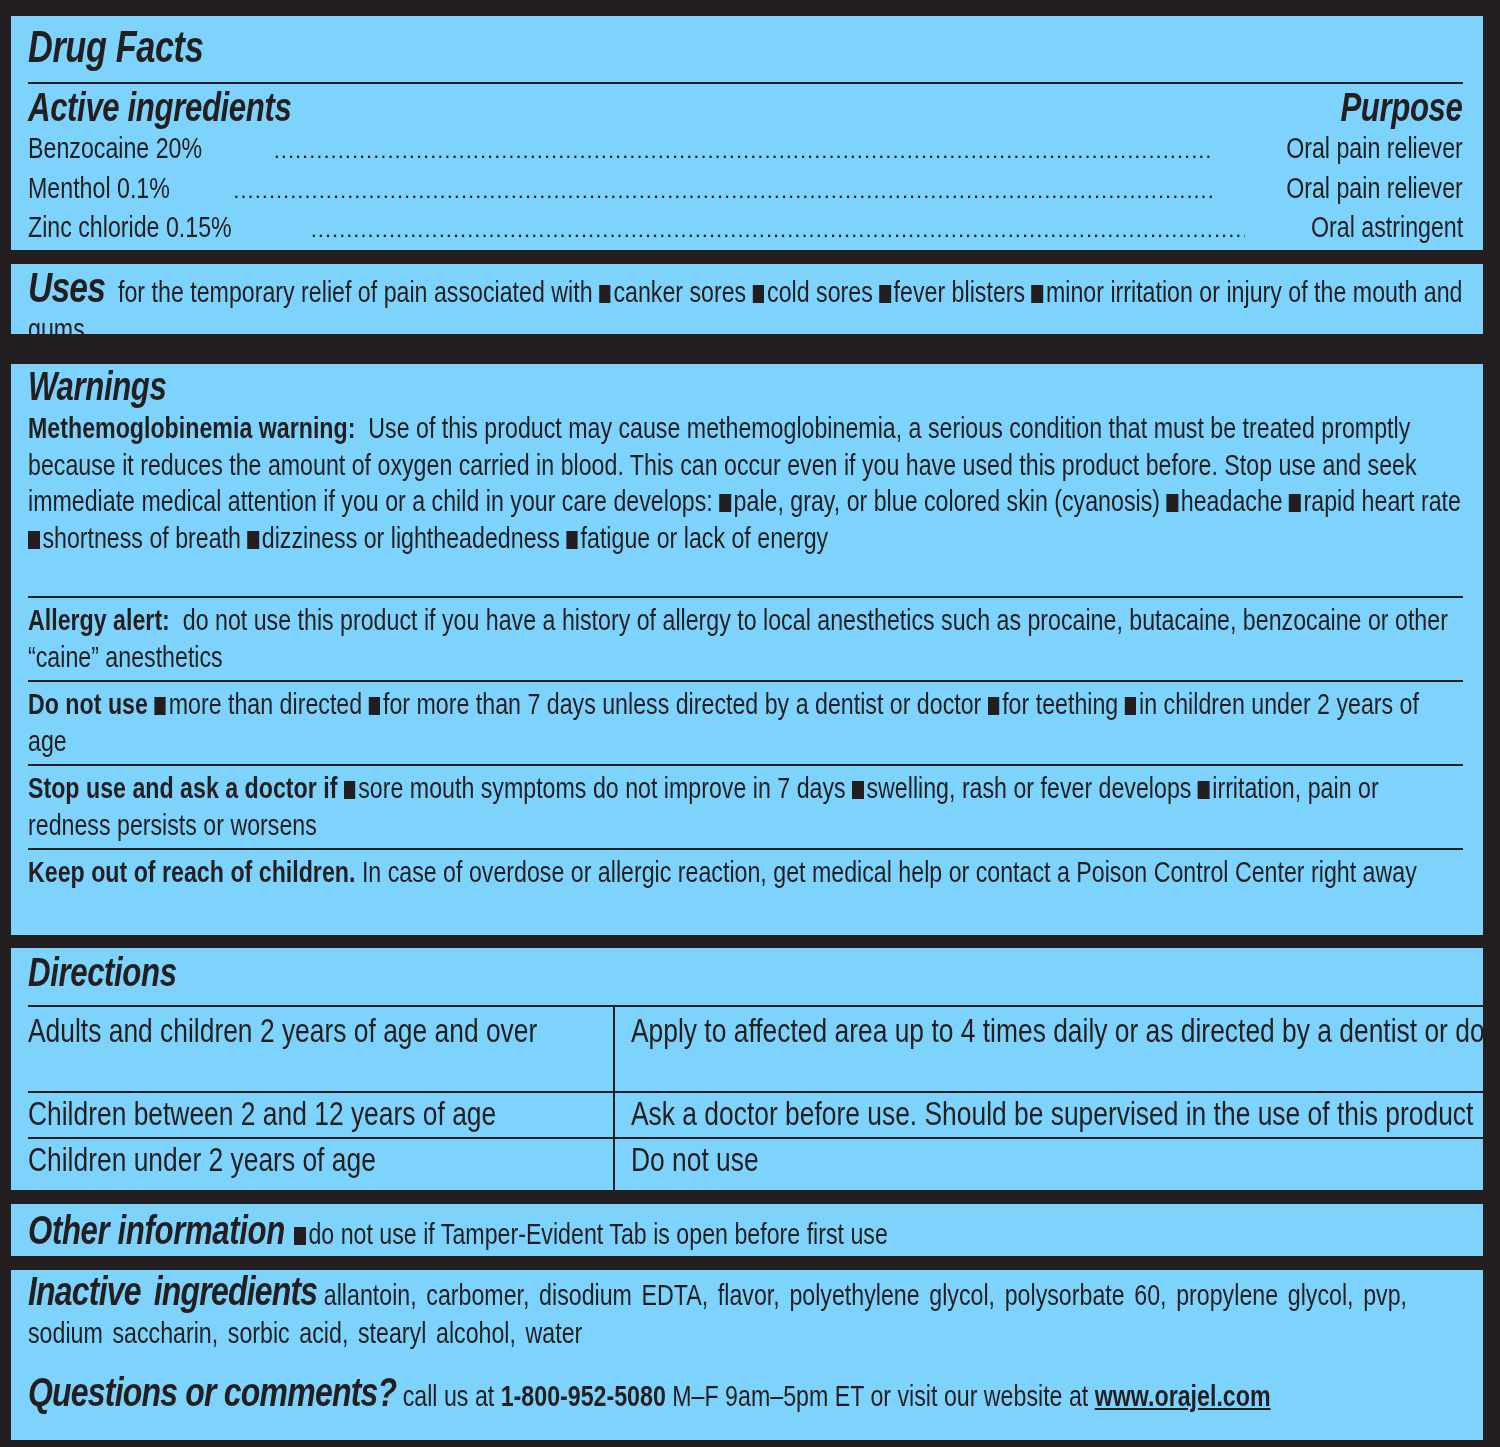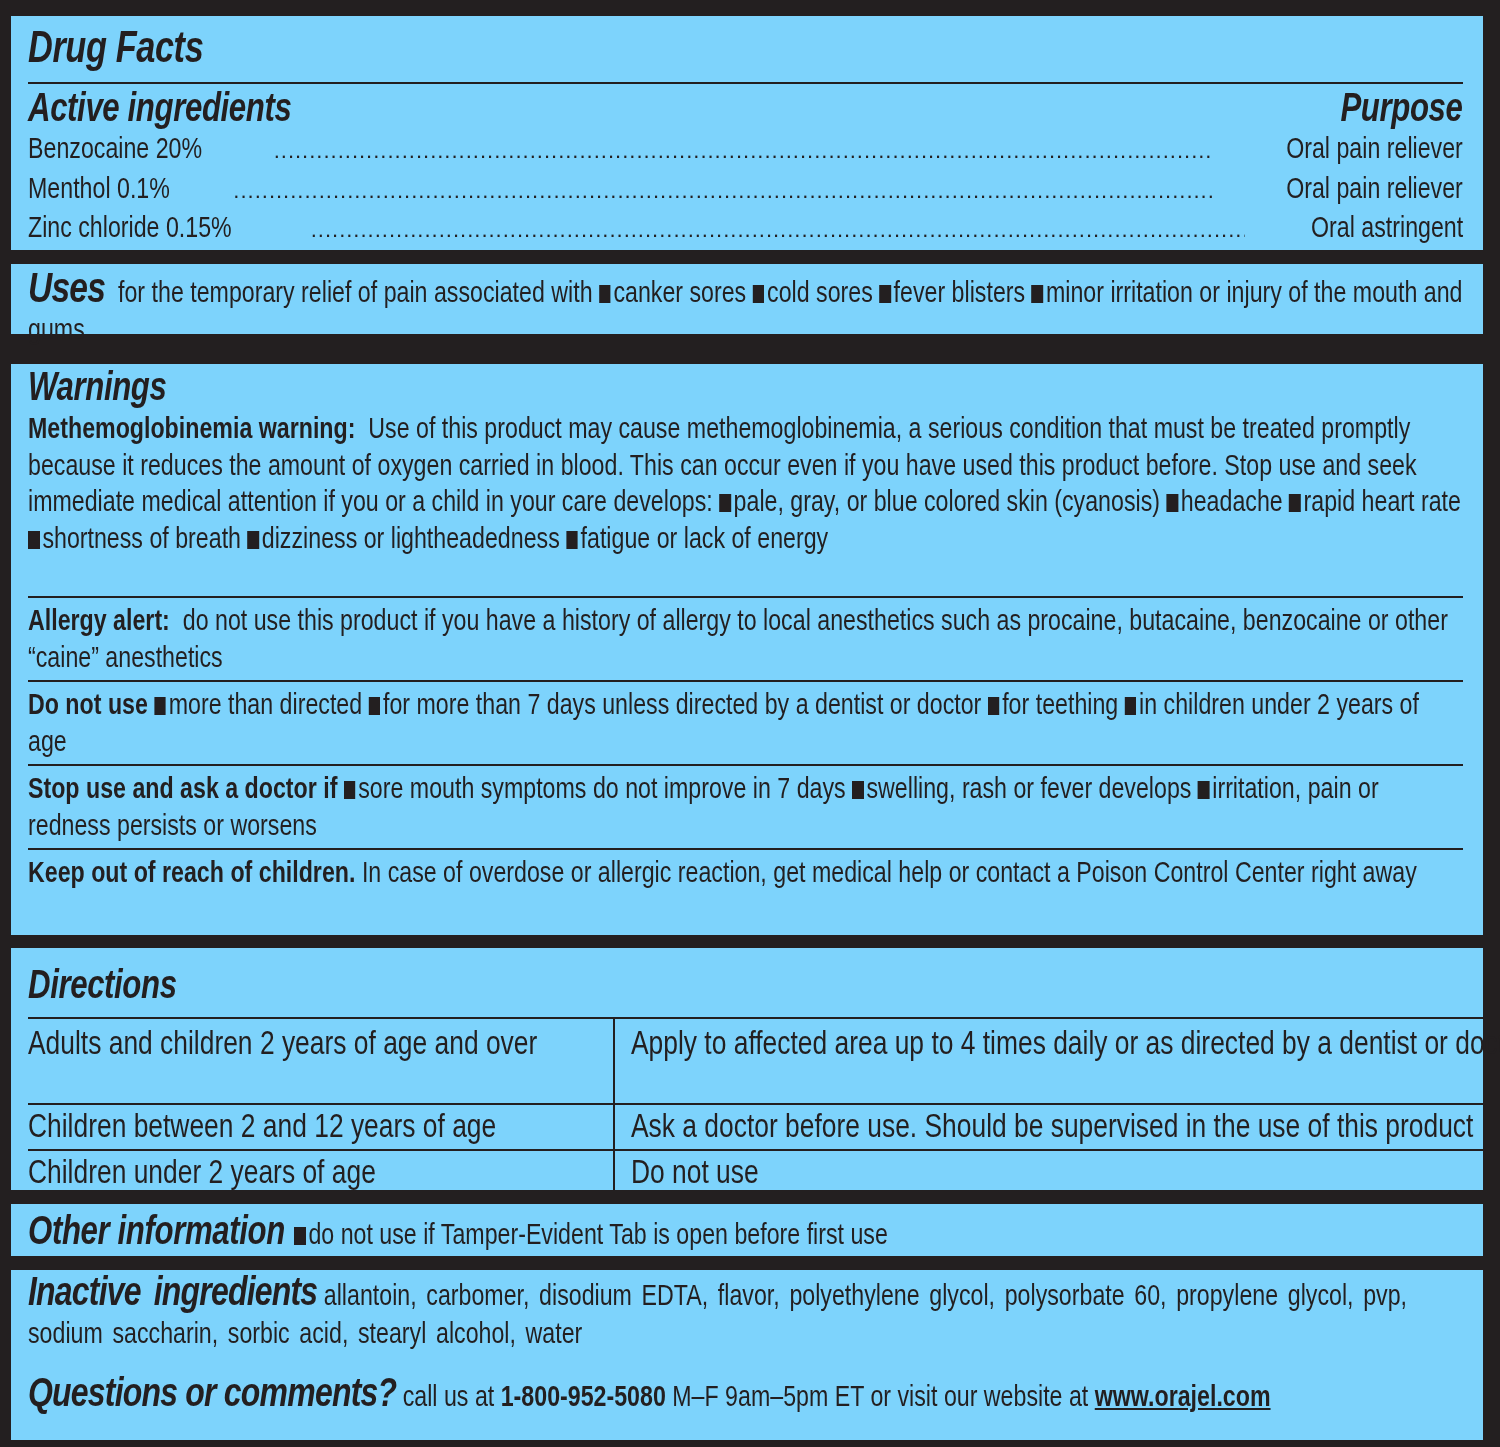--- a/index.html
+++ b/index.html
@@ -110,21 +110,21 @@
     <span class="sq"></span><span>irritation, pain or redness persists or worsens</span>
   </div>
   <div class="rule" style="width:1435px;"></div>
   <div class="body-text" style="padding-top:4px;box-sizing:border-box;">
     <b>Keep out of reach of children.</b>
     <span>In case of overdose or allergic reaction, get medical help or contact a Poison Control Center right away</span>
   </div>
 </div>
 
 <div class="panel" style="top:948px;height:242px;">
-  <div style="height:57px;padding-top:2px;box-sizing:border-box;margin-top:12px;">
+  <div style="height:57px;padding-top:2px;box-sizing:border-box;">
     <span class="h-big">Directions</span>
   </div>
   <table class="dir">
     <tbody>
         <tr>
       <td class="c1" style="height:70px;">
             <div style="transform:scaleX(0.80);transform-origin:left top;width:125%;">Adults and children 2 years of age and over</div>
           </td>
       <td class="c2">
             <div style="transform:scaleX(0.80);transform-origin:left top;width:125%;white-space:nowrap;">Apply to affected area up to 4 times daily or as directed by a dentist or doctor</div>

